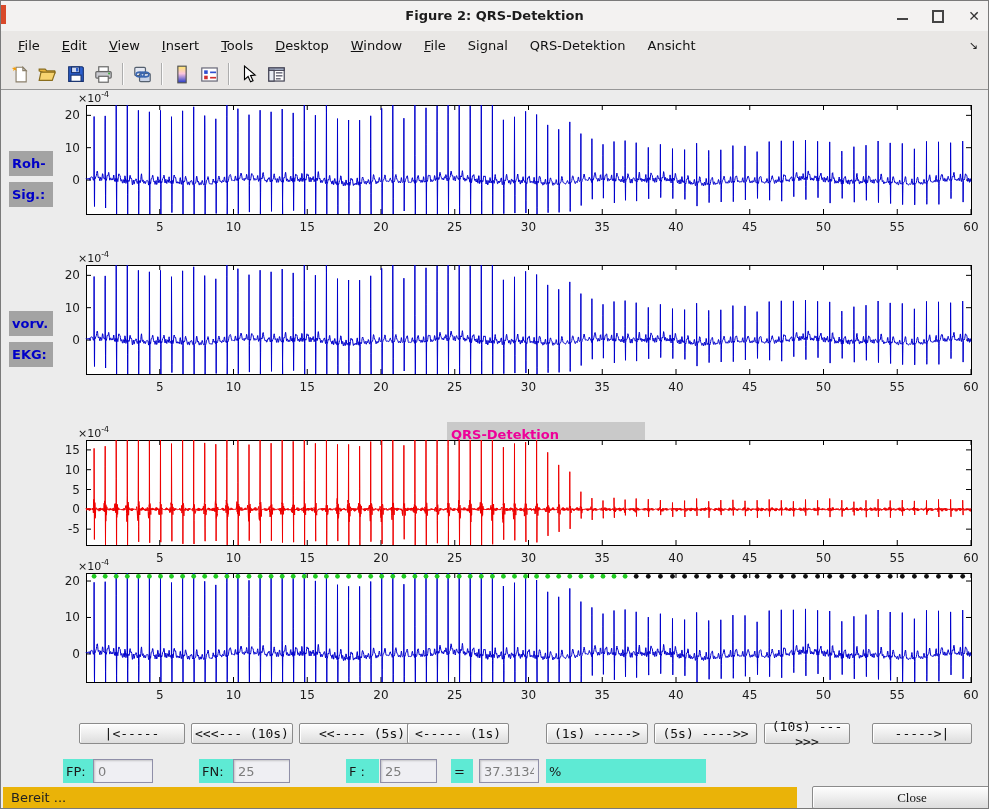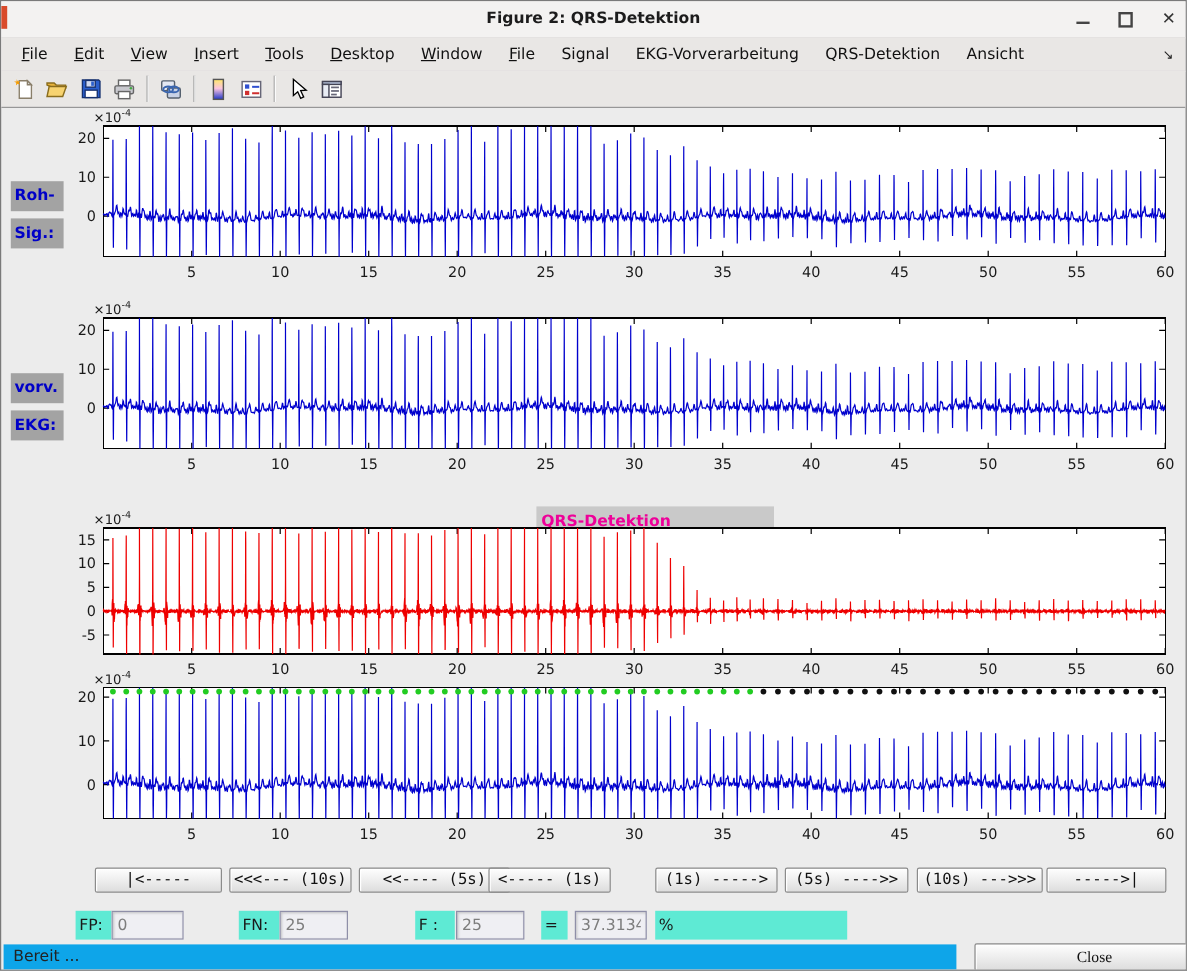--- a/index.html
+++ b/index.html
@@ -43,21 +43,21 @@
     display:flex;align-items:center;justify-content:center;padding:0;cursor:default;
   }
   .nav-btn{top:722px;}
   
   .chip{position:absolute;top:758px;height:24px;background:#5eead4;color:#1a1a1a;font-size:13px;
     display:flex;align-items:center;padding-left:3px;box-sizing:border-box;}
   .stat-input{position:absolute;top:758px;height:24px;box-sizing:border-box;background:#EFEFF3;
     border:1px solid #8F8FA8;box-shadow:inset 1px 1px 2px rgba(0,0,0,.18);
     color:#7D7D7D;font-size:13px;padding:2px 4px;font-family:"DejaVu Sans","Liberation Sans",sans-serif;}
   
-  .status-field{position:absolute;left:2px;top:786px;width:794px;height:21px;background:#0ea5e9;
+  .status-field{position:absolute;left:2px;top:786px;width:794px;height:21px;background:#eab308;
     font-size:13px;color:#222;display:flex;align-items:center;padding-left:8px;box-sizing:border-box;}
   .close-btn{left:811px;top:785px;width:200px;height:23px;font-family:Liberation Serif, serif;}
 </style>
 </head>
 <body>
 
 <div class="window">
 
   <div class="titlebar">
     <div class="win-icon"></div>
@@ -76,21 +76,20 @@
   <div class="menubar">
     <span class="menu-item mn">File</span>
     <span class="menu-item mn">Edit</span>
     <span class="menu-item mn">View</span>
     <span class="menu-item mn">Insert</span>
     <span class="menu-item mn">Tools</span>
     <span class="menu-item mn">Desktop</span>
     <span class="menu-item mn">Window</span>
     <span class="menu-item mn">File</span>
     <span class="menu-item">Signal</span>
-    <span class="menu-item">EKG-Vorverarbeitung</span>
     <span class="menu-item">QRS-Detektion</span>
     <span class="menu-item">Ansicht</span>
     <span class="menu-overflow">↘</span>
   </div>
 
   <div class="toolbar">
     <span class="tb-icon">
       <svg width="18" height="18" viewBox="0 0 16 16">
           <path d="M4.5 2h6l3 3v10h-9z" fill="#fff" stroke="#8a7f6a"></path>
           <path d="M10.5 2l3 3h-3z" fill="#ddd" stroke="#8a7f6a"></path>
@@ -466,21 +465,21 @@
         <circle cx="916.7" cy="17.3" r="2.4" fill="#111111"></circle>
       </svg>
     </div>
 
   <button class="btn nav-btn" style="left:78px;width:106px">|&lt;-----</button>
   <button class="btn nav-btn" style="left:190px;width:102px">&lt;&lt;&lt;--- (10s)</button>
   <button class="btn nav-btn" style="left:298px;width:126px">&lt;&lt;---- (5s)</button>
   <button class="btn nav-btn" style="left:406px;width:102px">&lt;----- (1s)</button>
   <button class="btn nav-btn" style="left:545px;width:102px">(1s) -----&gt;</button>
   <button class="btn nav-btn" style="left:653px;width:103px">(5s) ----&gt;&gt;</button>
-  <button class="btn nav-btn" style="left:763px;width:105px">(10s) ---&gt;&gt;&gt;</button>
+  <button class="btn nav-btn" style="left:763px;width:86px">(10s) ---&gt;&gt;&gt;</button>
   <button class="btn nav-btn" style="left:871px;width:100px">-----&gt;|</button>
 
   <div class="chip" style="left:62px;width:30px">FP:</div>
   <input class="stat-input" style="left: 92px; width: 60px;" readonly="" value="0">
   <div class="chip" style="left:198px;width:34px">FN:</div>
   <input class="stat-input" style="left: 232px; width: 57px;" readonly="" value="25">
   <div class="chip" style="left:345px;width:33px">F :</div>
   <input class="stat-input" style="left: 379px; width: 57px;" readonly="" value="25">
   <div class="chip" style="left:450px;width:22px">=</div>
   <input class="stat-input" style="left: 478px; width: 60px;" readonly="" value="37.3134">

